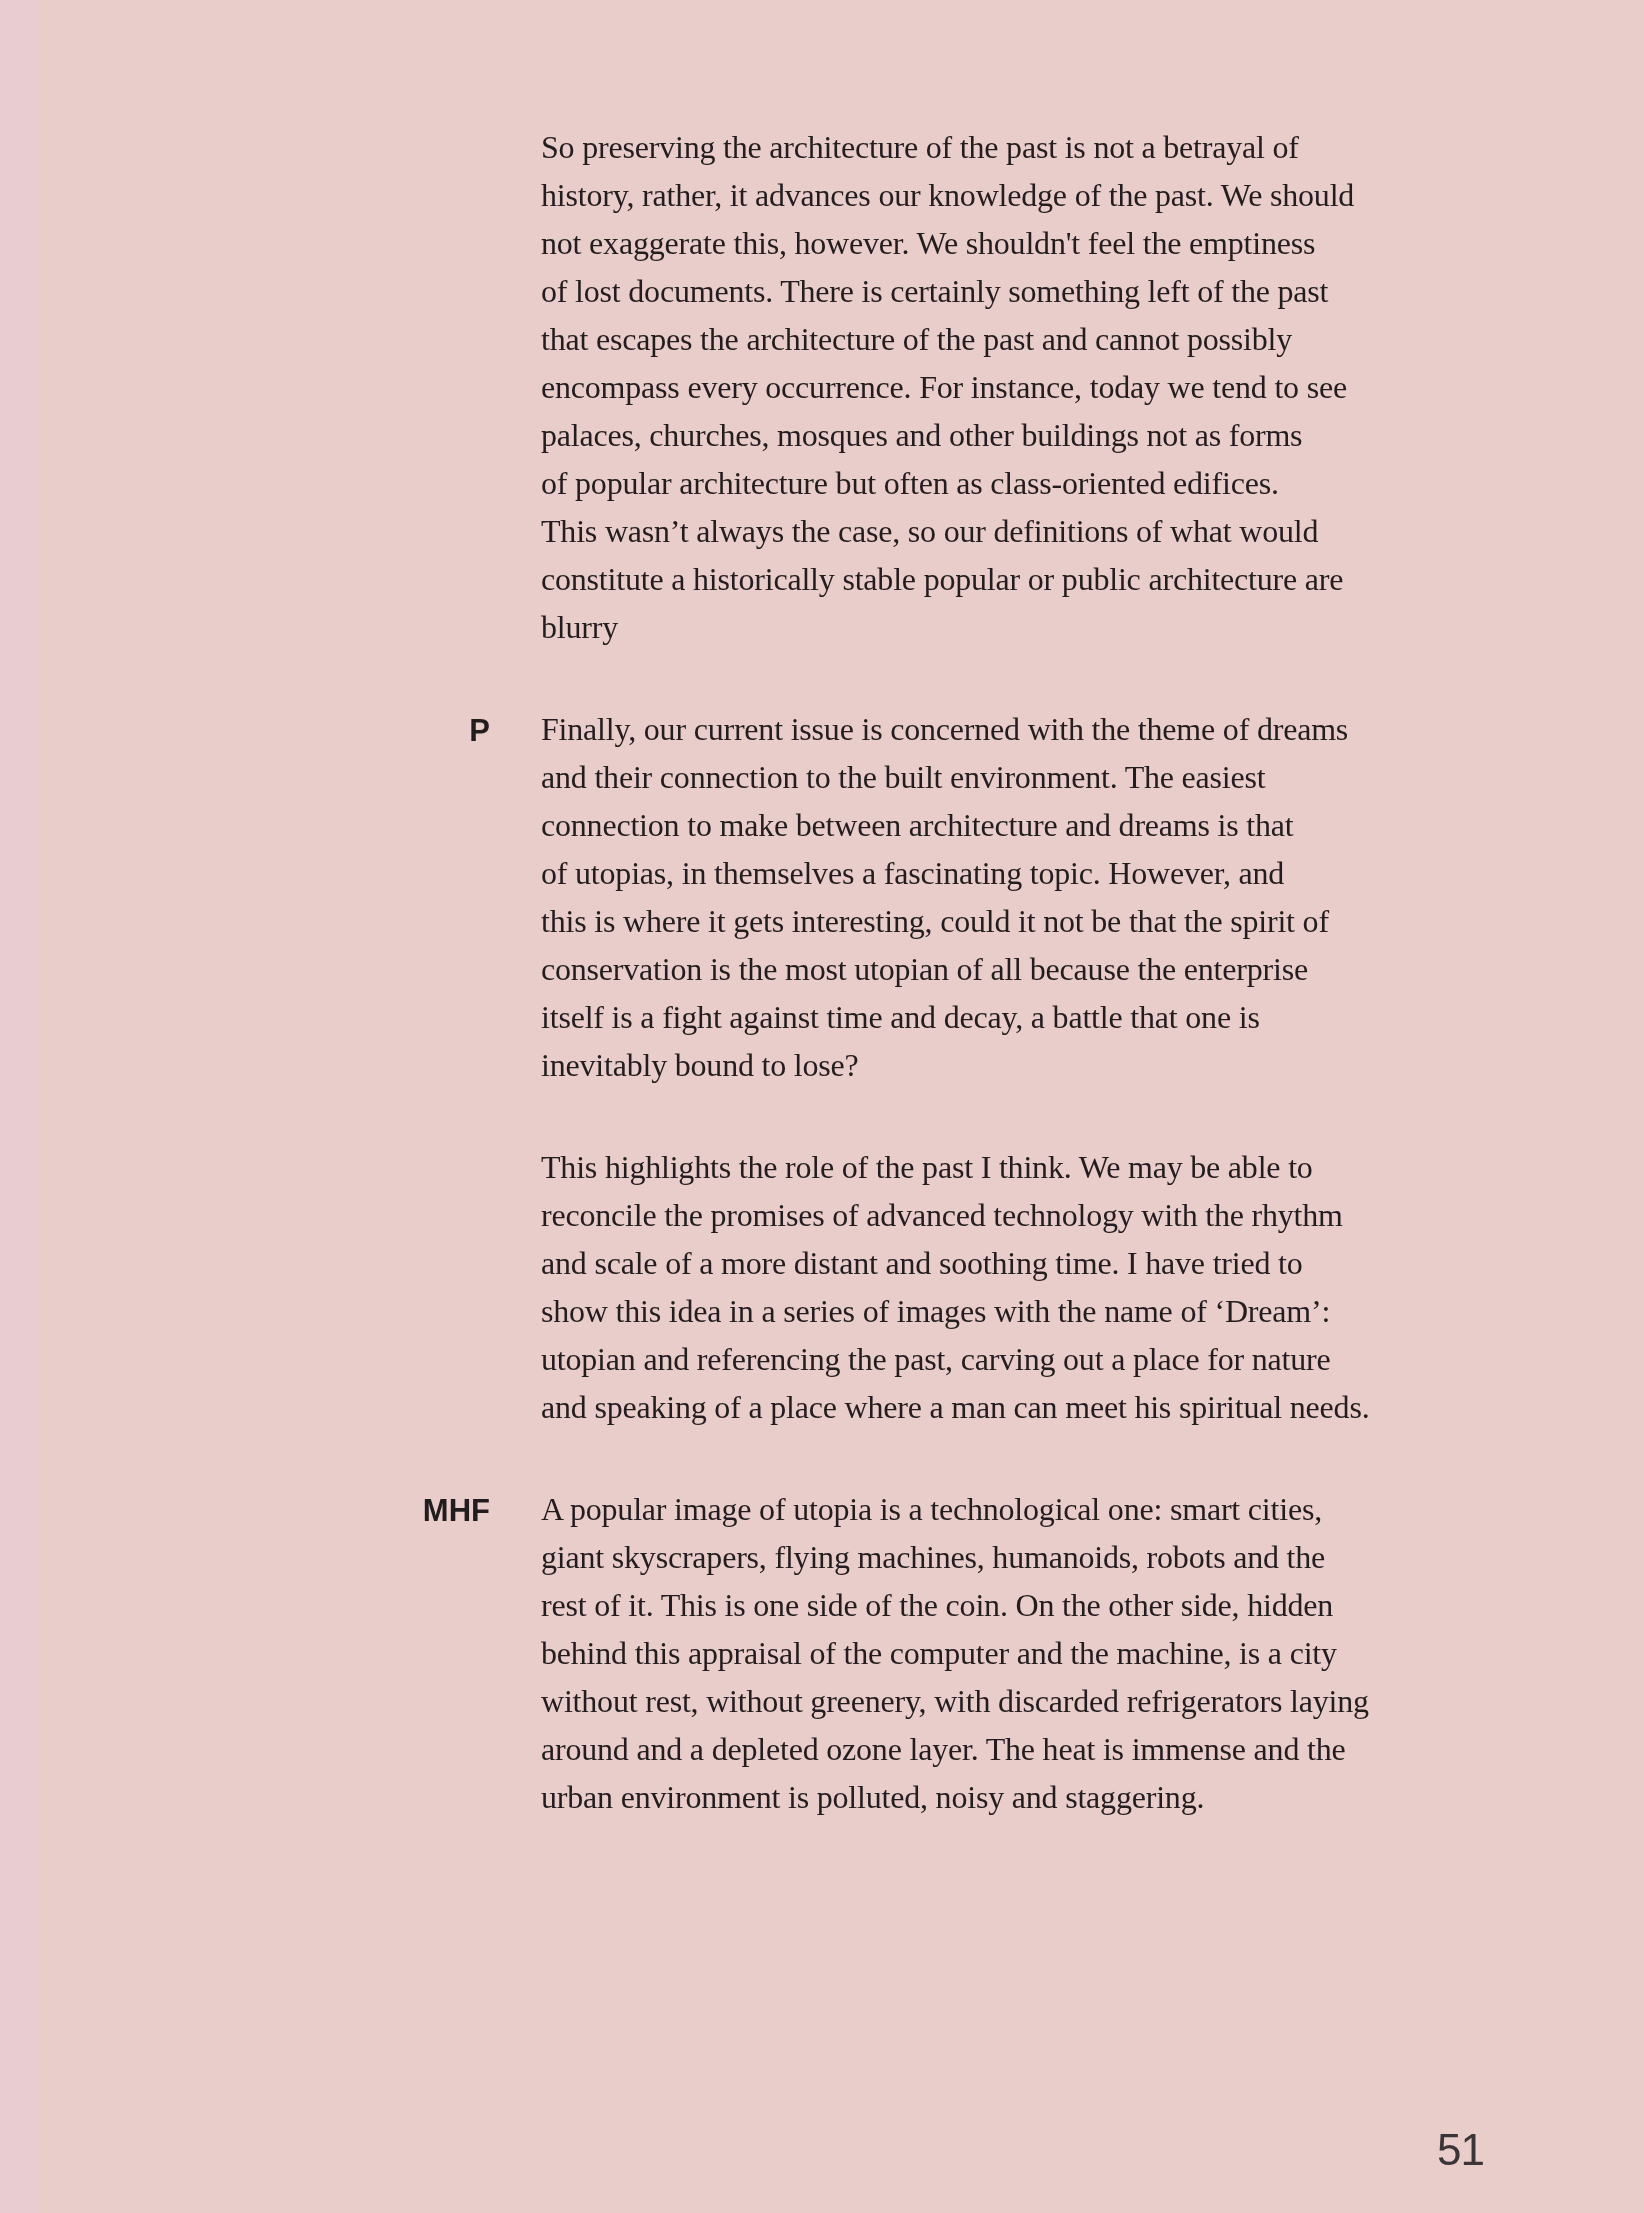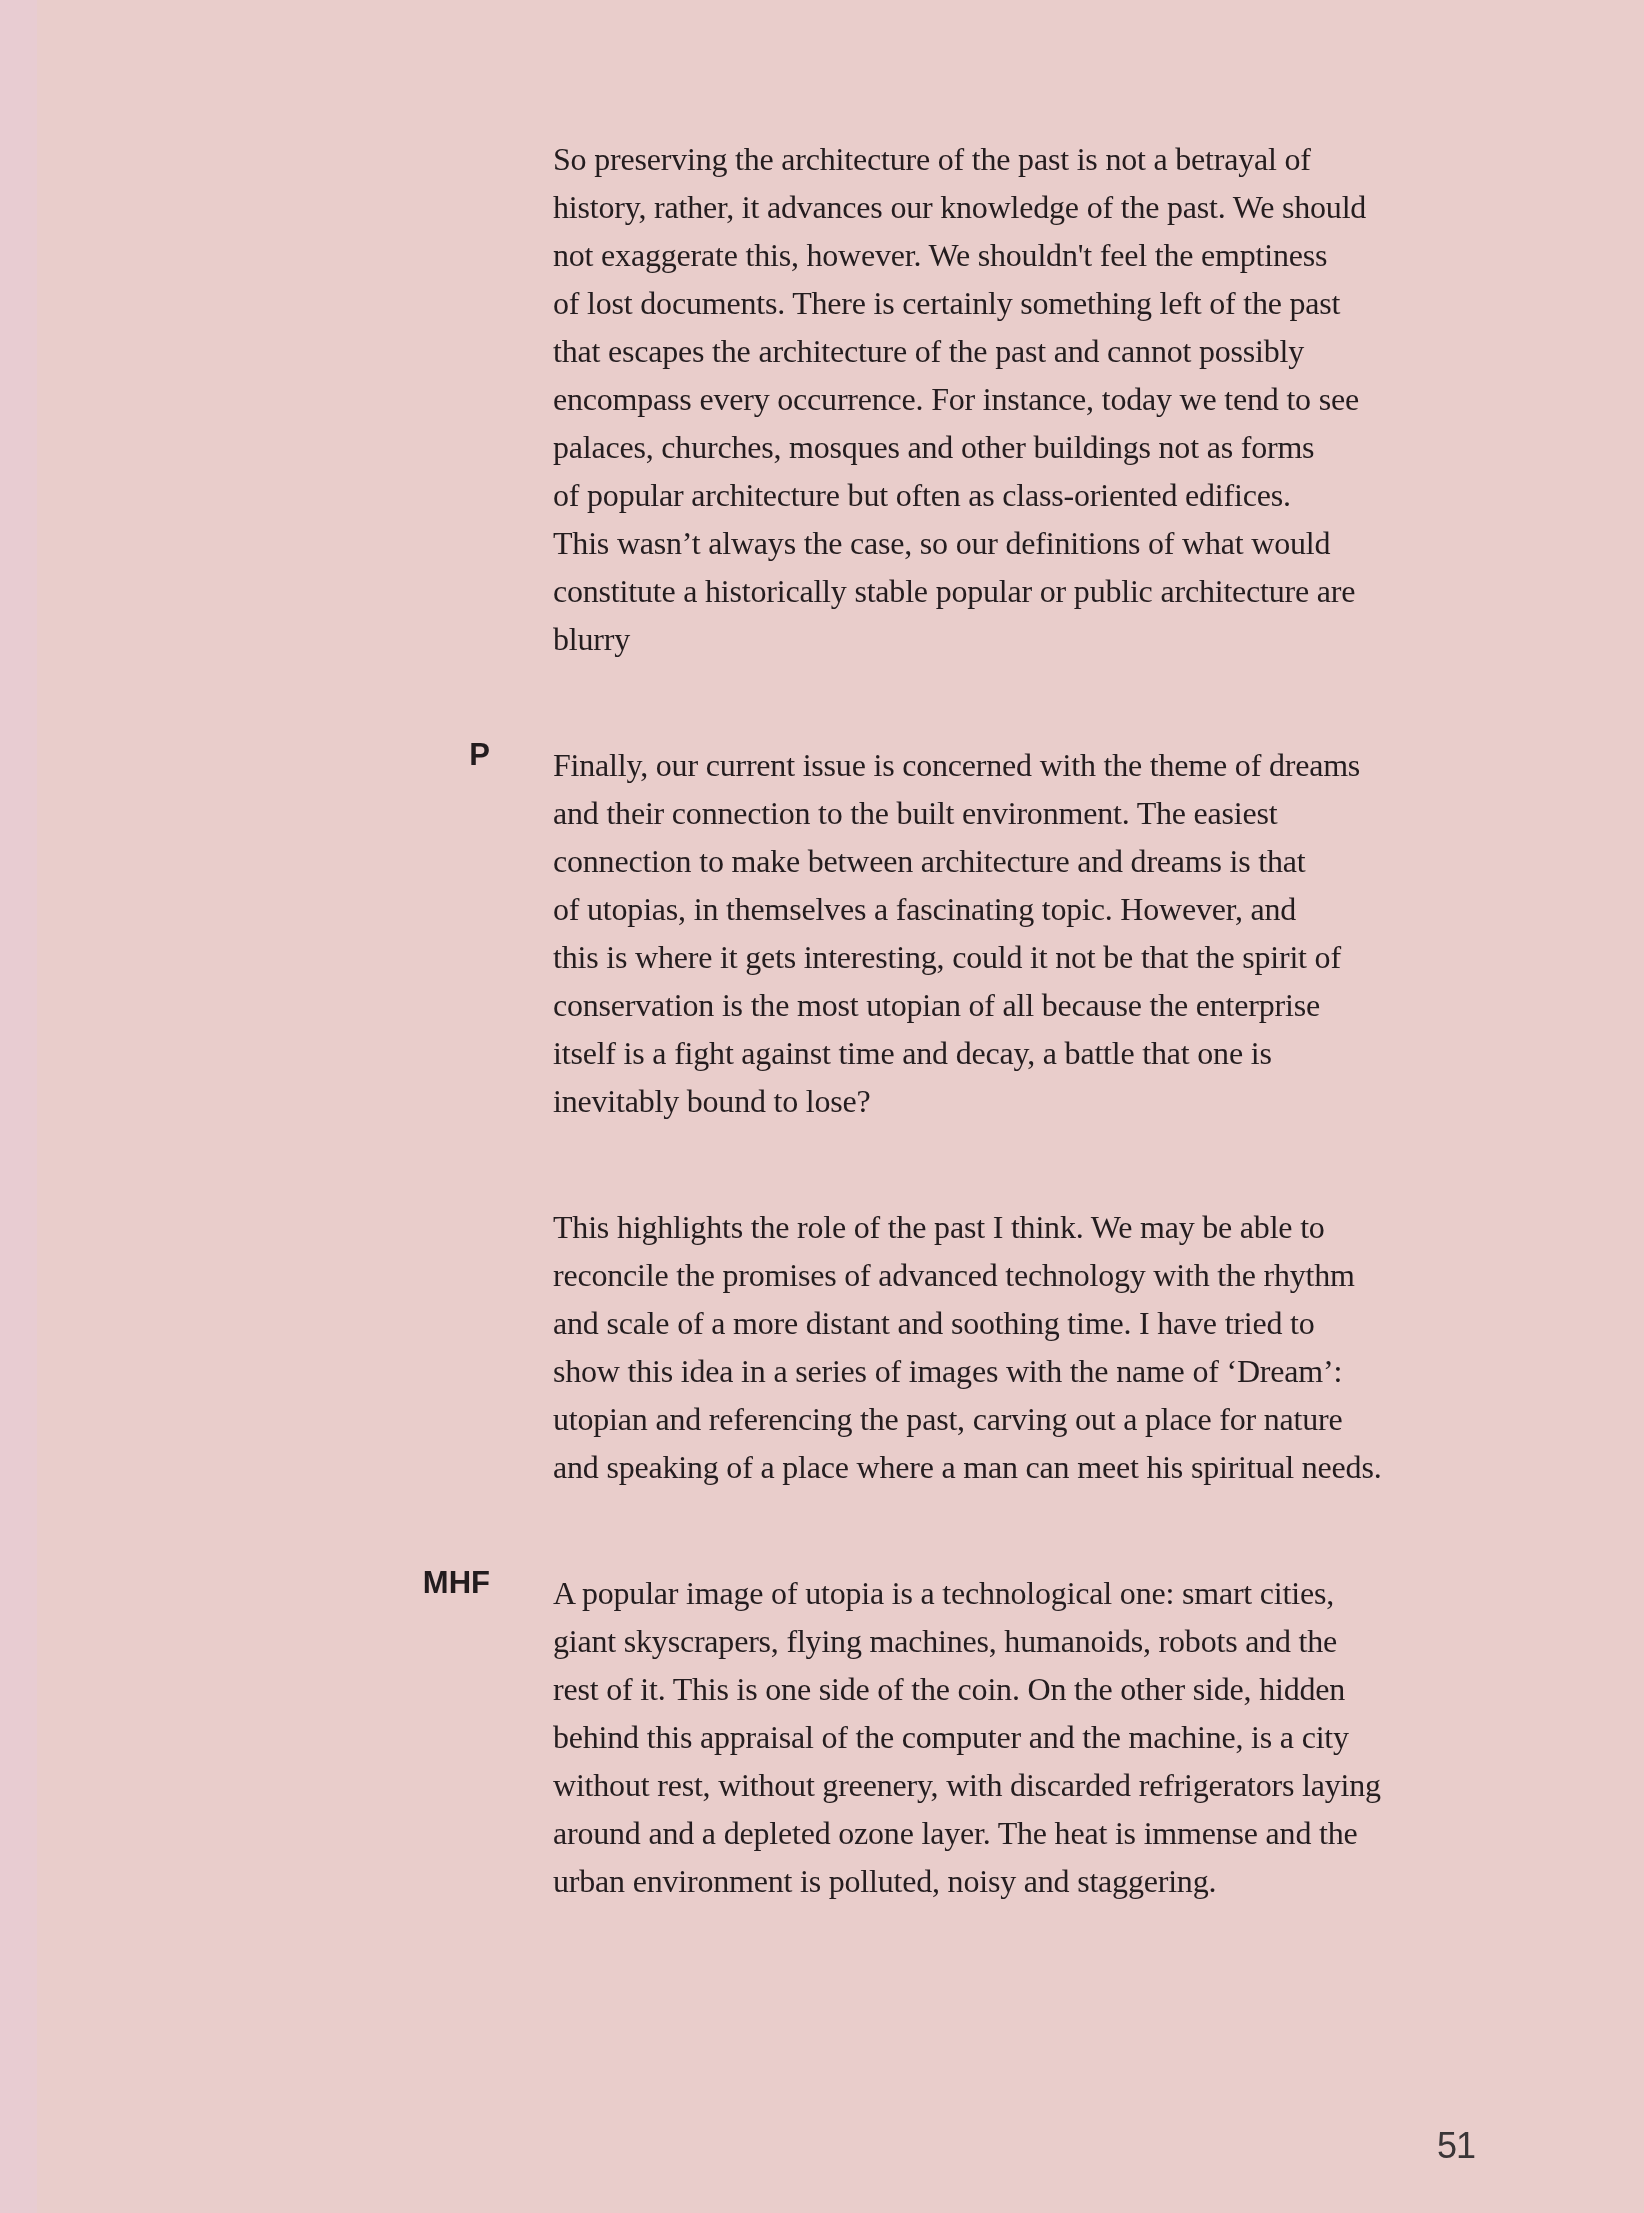--- a/index.html
+++ b/index.html
@@ -43,34 +43,34 @@
     font-size: 31px;
     line-height: 48px;
     color: #231c1e;
     position: relative;
     top: 1.7px;
   }
   .text-cell {
     padding-left: 51px;
   }
   .text-cell p {
-    margin: 12px;
+    margin: 0;
     font-family: "Liberation Serif", serif;
     font-size: 32px;
     line-height: 48px;
     letter-spacing: -0.2px;
     color: #241d1f;
     white-space: pre-line;
   }
   .page-number {
     position: absolute;
     left: 1437px;
     top: 2128px;
     font-family: "Liberation Sans", sans-serif;
-    font-size: 36px;
+    font-size: 44px;
     line-height: 1;
     letter-spacing: -0.9px;
     color: #3a3537;
   }
 </style>
 </head>
 <body>
 
 <div class="page">
   <div class="gutter"></div>

